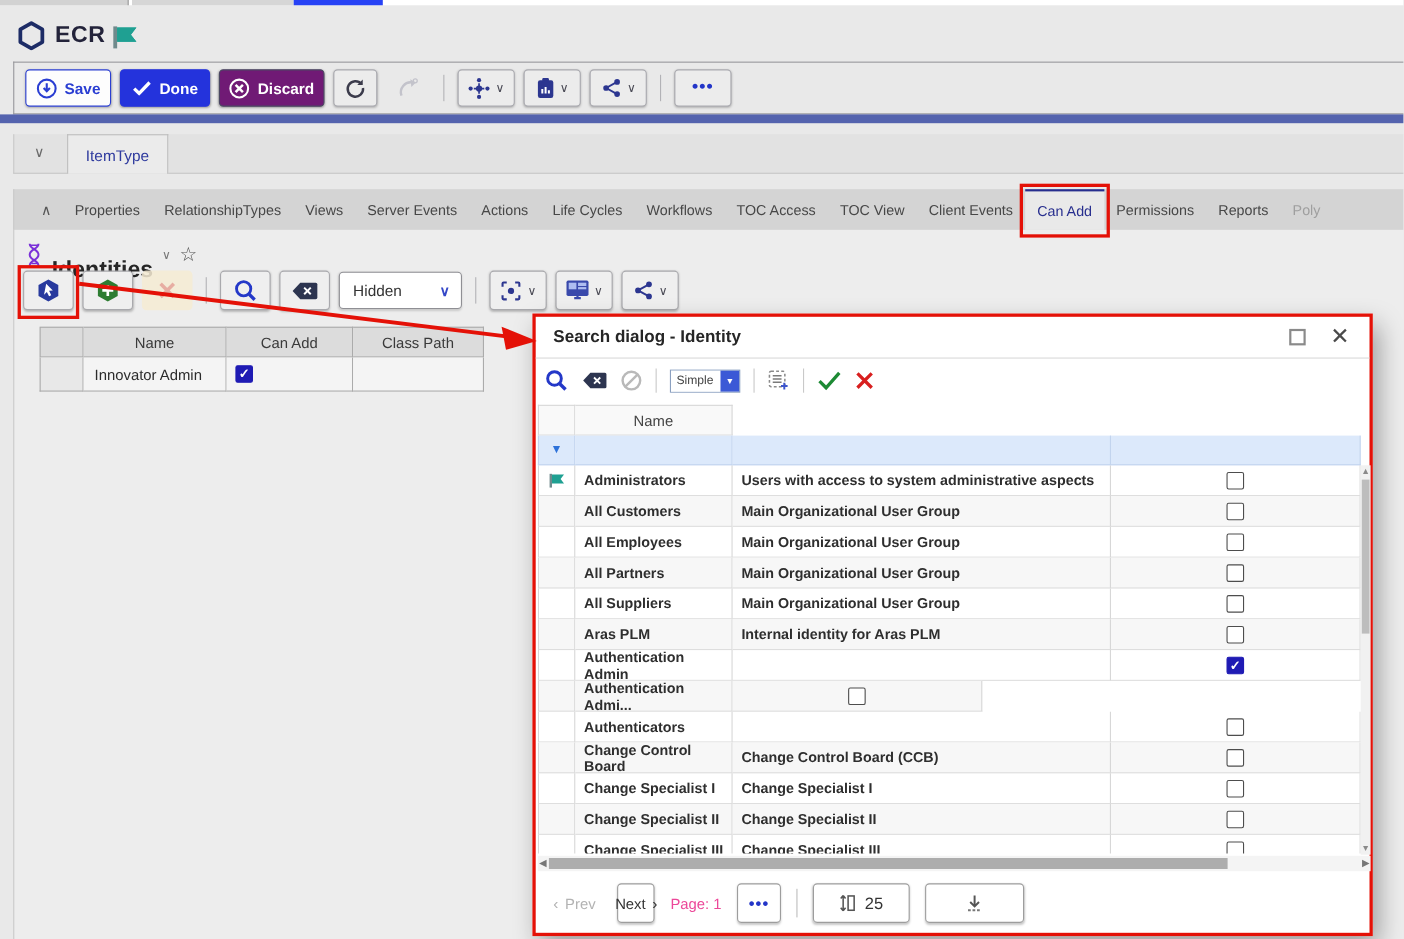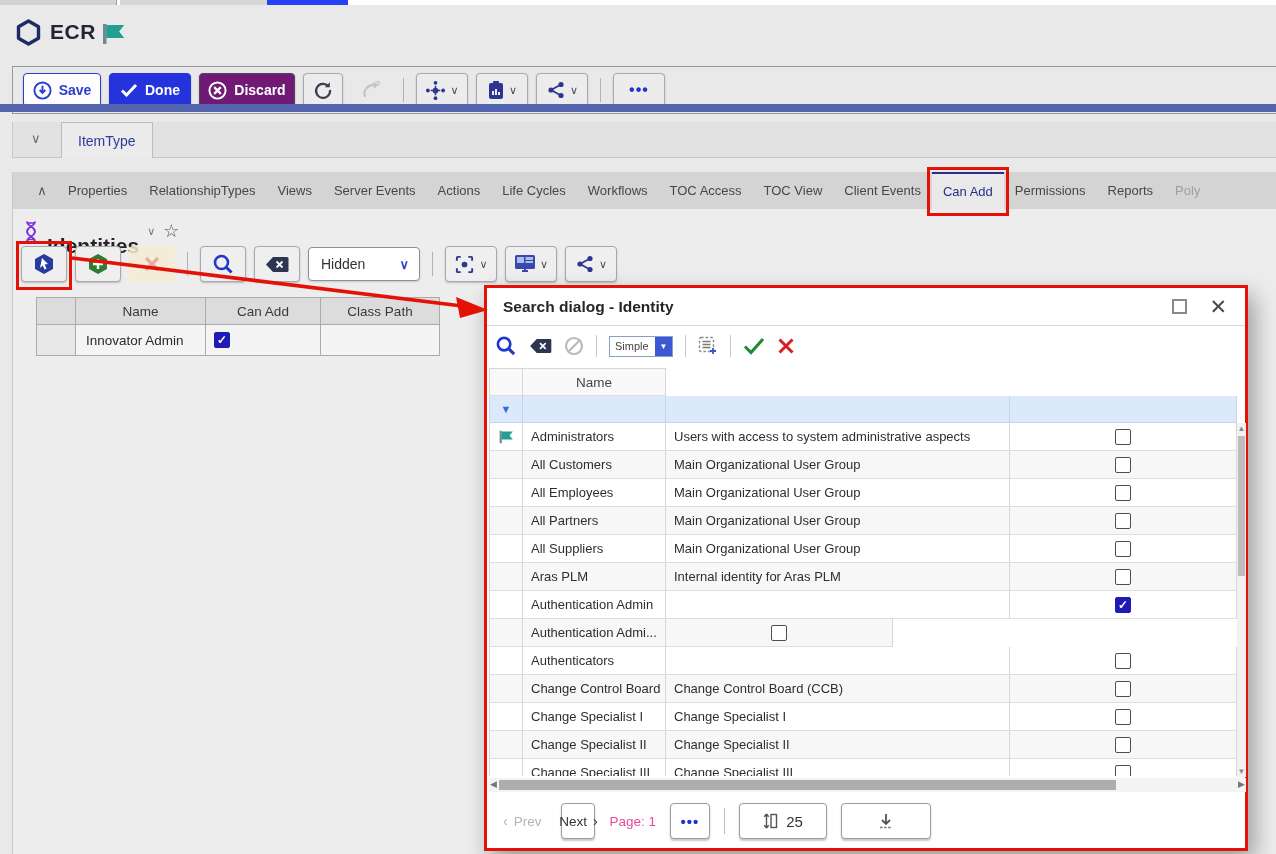--- a/index.html
+++ b/index.html
@@ -15,21 +15,21 @@
 
   
   .app-header { position:absolute; left:0; top:5px; width:1276px; height:51px; background:#e9e9e9; }
   .logo { position:absolute; left:16px; top:14px; }
   .app-title { position:absolute; left:50px; top:15px; font-size:21px; font-weight:bold; color:#23233a; letter-spacing:.5px;}
   .hdr-flag { position:absolute; left:102px; top:18px; }
 
   
   .main-toolbar { position:absolute; left:12px; top:56px; width:1264px; height:48px;
     border:1px solid #97979c; border-right:none; background:#e9e9e9;
-    display:flex; align-items:center; gap:8px; padding-left:10px;margin-top:10px; }
+    display:flex; align-items:center; gap:8px; padding-left:10px; }
   .btn { height:34px; border-radius:4px; display:inline-flex; align-items:center; justify-content:center;
     gap:7px; font-size:14px; cursor:pointer; }
   .btn-save { width:78px; background:#fdfdfd; border:1px solid #2a3ed2; color:#2a3ed2; font-weight:bold; box-shadow:0 1px 2px rgba(0,0,0,.25);}
   .btn-done { width:82px; background:#2433dc; border:1px solid #2433dc; color:#fff; font-weight:bold; box-shadow:0 1px 2px rgba(0,0,0,.3);}
   .btn-discard { width:96px; background:#701a75; border:1px solid #4a4862; color:#fff; font-weight:bold; box-shadow:0 1px 2px rgba(0,0,0,.3);}
   .btn-tool { width:40px; background:#ececec; border:1px solid #a9a9af; box-shadow:0 1px 2px rgba(0,0,0,.22);}
   .btn-tool.disabled { background:transparent; border:none; box-shadow:none; }
   .btn-drop { width:52px; background:#ececec; border:1px solid #a9a9af; box-shadow:0 1px 2px rgba(0,0,0,.22); gap:4px;}
   .vsep { width:1px; height:24px; background:#b2b2b6; margin:0 4px; }
   .chev { font-size:11px; color:#4a4a55; }
@@ -106,21 +106,21 @@
   .ss-btn { width:17px; background:#3b59d6; color:#fff; font-size:8px; display:flex; align-items:center; justify-content:center;}
   .dsep { width:1px; height:22px; background:#c9c9c9; }
 
   
   .dgrid { position:absolute; left:2px; top:80px; width:748px; font-size:13px; color:#2e2e2e; }
   .dg-row { display:flex; }
   .dg-cell { border-right:1px solid #d7d7d7; border-bottom:1px solid #dedede; display:flex; align-items:center; }
   .dg-cell:first-child { border-left:1px solid #d7d7d7; }
   .dg-head .dg-cell { height:28px; background:#f9f9f9; justify-content:center; color:#454545; font-size:13.5px; border-top:1px solid #d7d7d7;}
   .dg-filter .dg-cell { height:27px; background:#dce9fb; border-color:#c2d4ee; justify-content:center;}
-  .dg-body { height:353px; overflow:hidden; display:block; }
+  .dg-body { height:353px; overflow:hidden; display:block;font-weight:bold; }
   .dg-body .dg-row { height:28px; }
   .dg-body .dg-row:nth-child(even) .dg-cell { background:#f7f7f7; }
   .d0{width:34px; justify-content:center;} .d1{width:143px; padding-left:8px;} .d2{width:344px; padding-left:8px;} .d3{width:227px; justify-content:center;}
   .dg-head .d1, .dg-head .d2 { padding-left:0; justify-content:center; }
   .filter-tri { color:#2d72d9; font-size:11px; }
 
   .vscroll { position:absolute; left:750px; top:135px; width:9px; height:354px; background:#f1f1f1; }
   .vs-thumb { position:absolute; left:1px; top:13px; width:7px; height:140px; background:#bdbdbd; }
   .vs-up, .vs-dn { position:absolute; left:0; width:9px; color:#8a8a8a; font-size:8px; text-align:center; }
   .vs-up{top:1px;} .vs-dn{bottom:1px;}

